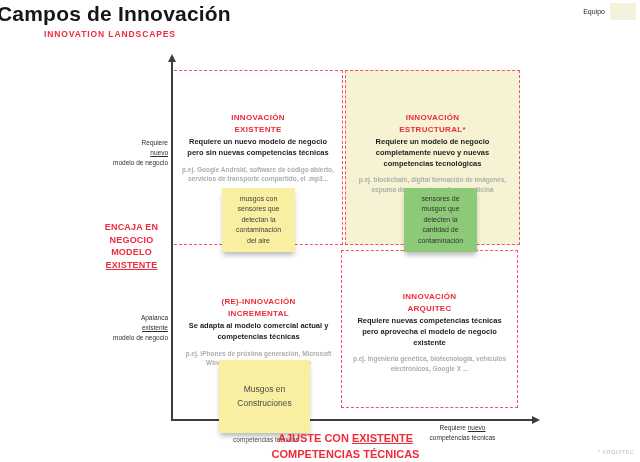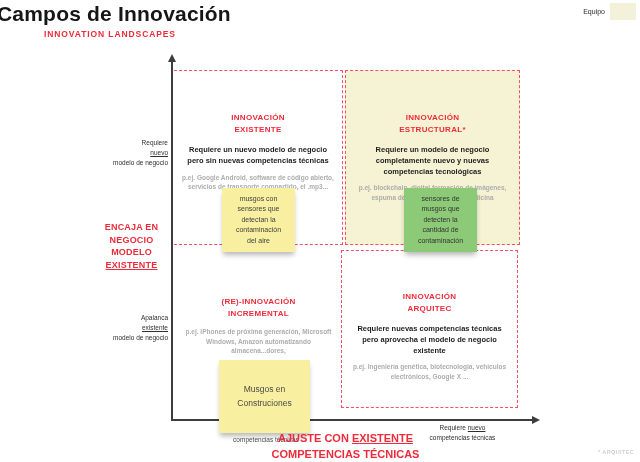--- a/index.html
+++ b/index.html
@@ -42,21 +42,21 @@
   .quad { position: absolute; text-align: center; }
   .quad-disruptiva { left: 174px; top: 70px; width: 169px; height: 175px;
     border: 1.5px dashed #f94f62; border-left: none; padding: 41px 8px 0 8px; }
   .quad-estructural { left: 345px; top: 70px; width: 175px; height: 175px;
     background: #f5f3d4; border: 1.5px dashed #f94f62; padding: 41px 6px 0 6px; }
   .quad-incremental { left: 174px; top: 250px; width: 169px; height: 158px;
     padding: 46px 8px 0 8px; text-align: center; }
   .quad-radical { left: 341px; top: 250px; width: 177px; height: 158px;
     border: 1.5px dashed #f94f62; padding: 40px 8px 0 8px; }
   .q-title { color: #ee2b3a; font-weight: bold; font-size: 8px; line-height: 1.55; letter-spacing: 0.3px; }
-  .q-desc  { font-weight: bold; font-size: 7.5px; color: #1d1d1d; line-height: 1.45; margin-top: 8px; }
+  .q-desc  { font-weight: bold; font-size: 7.5px; color: #1d1d1d; line-height: 1.45; }
   .q-ex    { font-weight: bold; font-size: 6.5px; color: #adadad; line-height: 1.5; margin-top: 6px; }
   
   .sticky {
     position: absolute; display: flex; align-items: center; justify-content: center;
     text-align: center; color: #3f3f3f;
     box-shadow: 0 4px 5px -1px rgba(0,0,0,0.28);
     padding: 12px;
   }
   .sticky-a { left: 222px; top: 188px; width: 73px; height: 64px; background: #f8f0a0; font-size: 7px; line-height: 1.5; }
   .sticky-b { left: 404px; top: 188px; width: 73px; height: 64px; background: #8dca77; font-size: 7px; line-height: 1.5; color: #333333; }
@@ -111,20 +111,21 @@
     </div>
     <div class="q-desc">Requiere un modelo de negocio completamente nuevo y nuevas competencias tecnológicas</div>
     <div class="q-ex">p.ej. blockchain, digital formación de imágenes, espuma de memoria, grafeno, medicina personalizada</div>
   </div>
 
   <div class="quad quad-incremental">
     <div class="q-title">
       <div>(RE)-INNOVACIÓN</div>
       <div>INCREMENTAL</div>
     </div>
+    <div class="q-desc">Se adapta al modelo comercial actual y competencias técnicas</div>
     <div class="q-ex">p.ej. iPhones de próxima generación, Microsoft Windows, Amazon automatizando almacena...dores,</div>
   </div>
 
   <div class="quad quad-radical">
     <div class="q-title">
       <div>INNOVACIÓN</div>
       <div>ARQUITEC</div>
     </div>
     <div class="q-desc">Requiere nuevas competencias técnicas pero aprovecha el modelo de negocio existente</div>
     <div class="q-ex">p.ej. Ingeniería genética, biotecnología, vehículos electrónicos, Google X ...</div>

